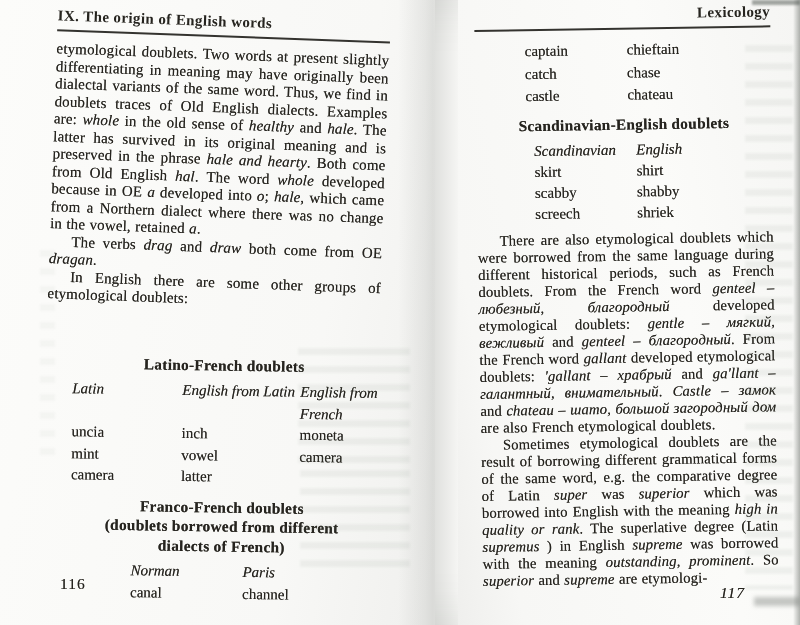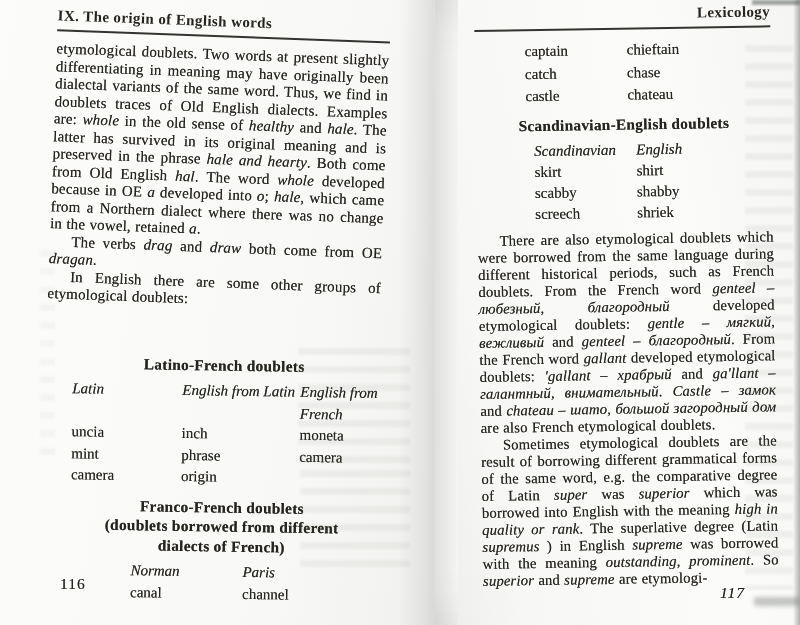--- a/index.html
+++ b/index.html
@@ -105,24 +105,24 @@
     <div class="col-left-lower">
       <h3 class="sec-heading">Latino-French doublets</h3>
       <div class="tbl tbl-latino">
         <div class="hdr">Latin</div>
         <div class="hdr">English from Latin</div>
         <div class="hdr">English from French</div>
         <div>uncia</div>
         <div>inch</div>
         <div>moneta</div>
         <div>mint</div>
-        <div>phrase</div>
+        <div>vowel</div>
         <div>camera</div>
         <div>camera</div>
-        <div>origin</div>
+        <div>latter</div>
       </div>
 
       <h3 class="sec-heading h-multiline">Franco-French doublets
 (doublets borrowed from different
 dialects of French)</h3>
       <div class="tbl tbl-franco">
         <div class="hdr">Norman</div>
         <div class="hdr">Paris</div>
         <div>canal</div>
         <div>channel</div>

